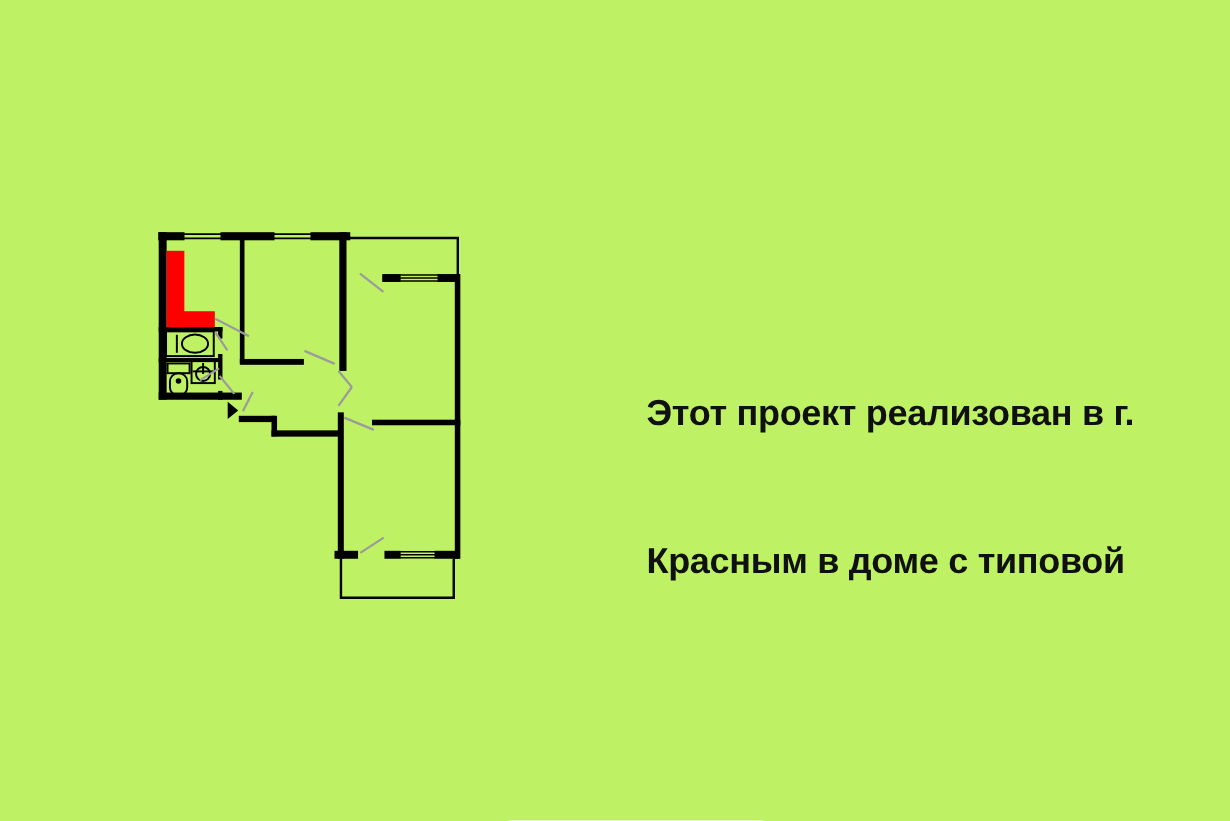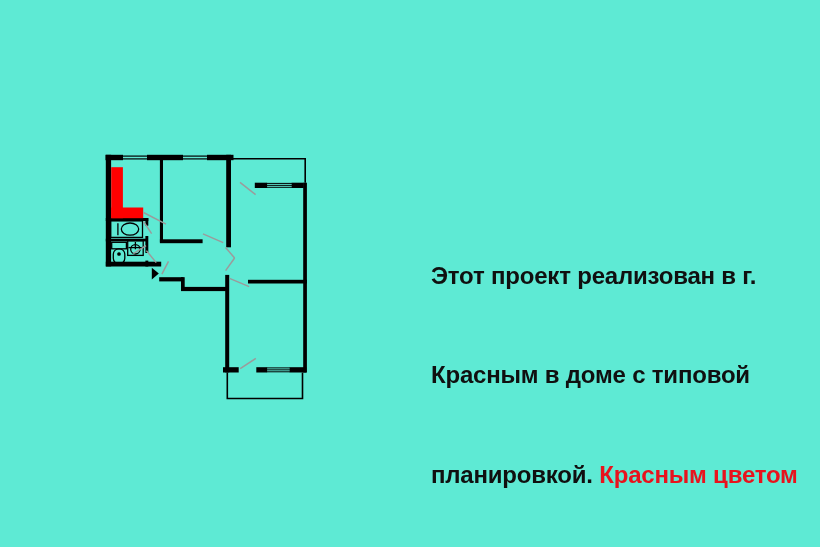--- a/index.html
+++ b/index.html
@@ -1,16 +1,16 @@
 <!DOCTYPE html>
 <html><head>
 <meta charset="utf-8">
 <style>
   html,body{margin:0;padding:0;background:#ffffff;}
-  .canvas{position:relative;width:820px;height:547px;background:#5eead4;overflow:hidden;
+  .canvas{position:relative;width:820px;height:547px;background:#bef264;overflow:hidden;
           font-family:"Liberation Sans",sans-serif;}
   .plan-svg{position:absolute;left:0;top:0;}
   .caption{position:absolute;left:431px;top:192px;width:385px;
            font-weight:bold;font-size:24px;line-height:33.3px;
            color:#101010;letter-spacing:-0.2px;white-space:pre-wrap;}
   .caption .red{color:#e8131d;}
 </style>
 </head>
 <body>
 
@@ -108,18 +108,17 @@
       <line x1="240" y1="182.4" x2="255.6" y2="194.6"></line>
       <line x1="240.2" y1="368.6" x2="255.8" y2="358.4"></line>
     </g>
 
     <polygon points="151.8,267.8 151.8,279.4 158.8,273.6" fill="#000000"></polygon>
   </svg>
 
   <div class="caption">
     <div>Этот проект реализован в г.</div>
     <div>Красным в доме с типовой</div>
-    <div><span>планировкой. </span><span class="red">Красным цветом</span></div>
     
     
   </div>
 
 </div>
 
 </body></html>

